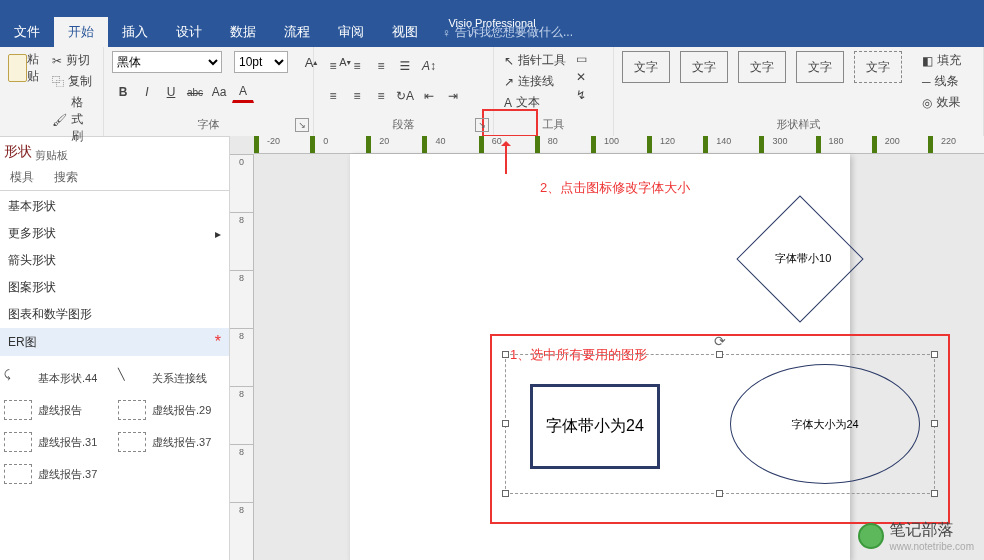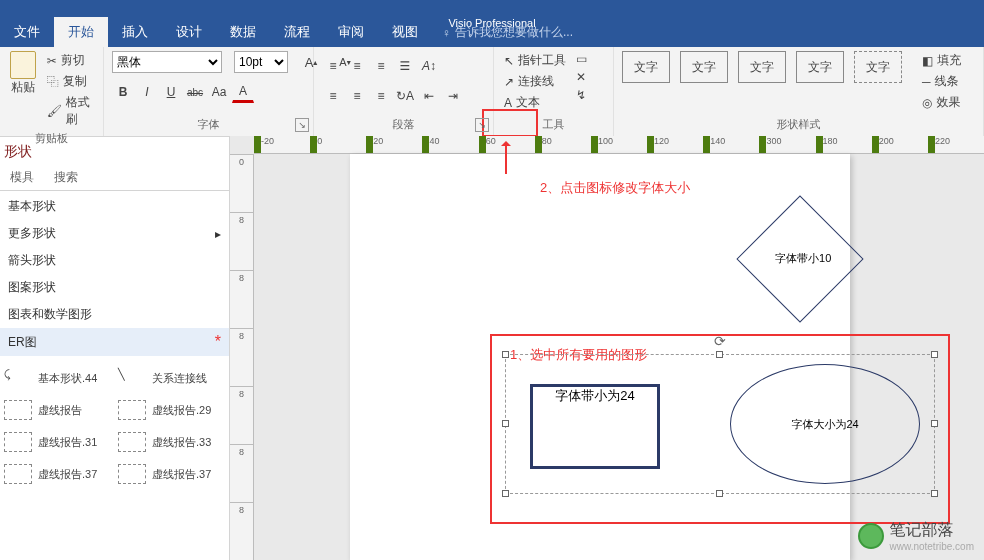--- a/index.html
+++ b/index.html
@@ -8,21 +8,21 @@
 .tabs{background:#2b579a;display:flex;height:30px;align-items:flex-end}
 .tab{color:#fff;padding:6px 14px 6px 14px;font-size:13px;cursor:pointer}
 .tab.active{background:#f3f3f3;color:#2b579a}
 .tell-me{color:#c5d4ec;font-size:12px;padding:6px 10px;display:flex;align-items:center;gap:4px}
 .ribbon{background:#f3f3f3;border-bottom:1px solid #d4d4d4;display:flex;height:90px}
 .group{border-right:1px solid #e1e1e1;padding:4px 8px 2px 8px;display:flex;flex-direction:column;position:relative}
 .group-label{text-align:center;font-size:11px;color:#666;padding:2px 0}
 .group-body{flex:1;display:flex;align-items:flex-start;gap:6px}
 .vstack{display:flex;flex-direction:column;gap:2px;font-size:12px;color:#444}
 .vstack .row{display:flex;align-items:center;gap:4px;padding:1px 2px;cursor:pointer}
-.paste-big{display:flex;flex-direction:column;align-items:center;justify-content:flex-start;width:36px;cursor:pointer}
+.paste-big{display:flex;flex-direction:row;align-items:center;justify-content:flex-start;width:36px;cursor:pointer}
 .paste-big .ico{width:26px;height:28px;border:1px solid #bfa24a;background:#faf3dc;border-radius:2px}
 select.font-combo{width:110px;height:22px;font-size:12px;border:1px solid #ababab;background:#fff}
 select.size-combo{width:54px;height:22px;font-size:12px;border:1px solid #ababab;background:#fff}
 .btnrow{display:flex;gap:2px;margin-top:4px}
 .ib{width:22px;height:22px;display:flex;align-items:center;justify-content:center;cursor:pointer;font-size:12px;color:#444;border:1px solid transparent}
 .dialog-launch{position:absolute;right:4px;bottom:4px;width:14px;height:14px;border:1px solid #999;font-size:9px;display:flex;align-items:center;justify-content:center;color:#666;cursor:pointer}
 .shape-style{display:flex;gap:10px;align-items:center}
 .shape-box{width:48px;height:32px;border:1px solid #888;display:flex;align-items:center;justify-content:center;font-size:12px;color:#444;cursor:pointer}
 .shape-box.dotted{border-style:dashed}
 .red-box{border:2px solid #e33;position:absolute}
@@ -31,31 +31,31 @@
 .sp-tabs{display:flex;border-bottom:1px solid #d4d4d4}
 .sp-tab{padding:4px 10px;font-size:12px;color:#666;cursor:pointer}
 .sp-list{padding:2px 0}
 .sp-item{padding:5px 8px;font-size:12px;color:#333;cursor:pointer;display:flex;align-items:center;justify-content:space-between}
 .sp-item.active{background:#e6eef9}
 .stencil-area{display:flex;flex-wrap:wrap;gap:0;padding:4px 0}
 .stencil{width:114px;padding:6px 4px;display:flex;align-items:center;gap:6px;font-size:11px;color:#444;cursor:pointer}
 .stencil .thumb{width:28px;height:20px;border:1px dashed #888;background:#fff}
 .canvas-wrap{position:absolute;left:230px;top:136px;right:0;bottom:0;background:#e9e9e9}
 .ruler-h{position:absolute;top:0;left:24px;right:0;height:18px;background:#f3f3f3;border-bottom:1px solid #bcbcbc;display:flex;font-size:9px;color:#666;overflow:hidden}
-.ruler-h div{width:60px;border-left:7px solid #4d7c0f;padding-left:0}
+.ruler-h div{width:60px;border-left:5px solid #4d7c0f;padding-left:8px}
 .ruler-v{position:absolute;top:18px;left:0;width:24px;bottom:0;background:#f3f3f3;border-right:1px solid #bcbcbc;display:flex;flex-direction:column;font-size:9px;color:#666;overflow:hidden}
 .ruler-v div{height:60px;border-top:1px solid #bcbcbc;padding-top:2px;text-align:center;writing-mode:horizontal-tb}
 .page{position:absolute;left:120px;top:18px;width:500px;height:406px;background:#fff;box-shadow:2px 2px 6px rgba(0,0,0,.2)}
 .note1{position:absolute;color:#e33;font-size:13px}
 .arrow{position:absolute;width:2px;background:#e33}
 .arrow:before{content:"";position:absolute;top:-8px;left:-4px;border:5px solid transparent;border-bottom-color:#e33}
 .diamond{position:absolute;width:90px;height:90px;transform:rotate(45deg);border:1px solid #2b3a67}
 .diamond span{position:absolute;width:120px;text-align:center;transform:rotate(-45deg);left:-14px;top:34px;font-size:11px}
 .sel-box{position:absolute;border:2px solid #e33}
-.rect-shape{position:absolute;border:3px solid #2b3a67;display:flex;justify-content:center;font-size:13px}
+.rect-shape{position:absolute;border:3px solid #2b3a67;display:flex;align-items:center;justify-content:center;font-size:16px}
 .ellipse-shape{position:absolute;border:1px solid #2b3a67;border-radius:50%;display:flex;align-items:center;justify-content:center;font-size:11px}
 .handles{position:absolute;border:1px dashed #999}
 .handle{position:absolute;width:7px;height:7px;background:#fff;border:1px solid #666}
 .watermark{position:absolute;right:10px;bottom:8px;font-size:14px;color:#888;display:flex;align-items:center;gap:6px}
 .wm-ico{width:26px;height:26px;background:#5db85c;border-radius:50%;border:2px solid #3c9a3c}
 </style>
 </head>
 <body>
 
 <div class="titlebar">Visio Professional</div>
@@ -231,24 +231,20 @@
           <div class="thumb"></div>
           <span>虚线报告</span>
         </div>
       <div class="stencil">
           <div class="thumb"></div>
           <span>虚线报告.29</span>
         </div>
       <div class="stencil">
           <div class="thumb"></div>
           <span>虚线报告.31</span>
-        </div>
-      <div class="stencil">
-          <div class="thumb"></div>
-          <span>虚线报告.33</span>
         </div>
       <div class="stencil">
           <div class="thumb"></div>
           <span>虚线报告.37</span>
         </div>
       <div class="stencil">
           <div class="thumb"></div>
           <span>虚线报告.37</span>
         </div>
     </div>

